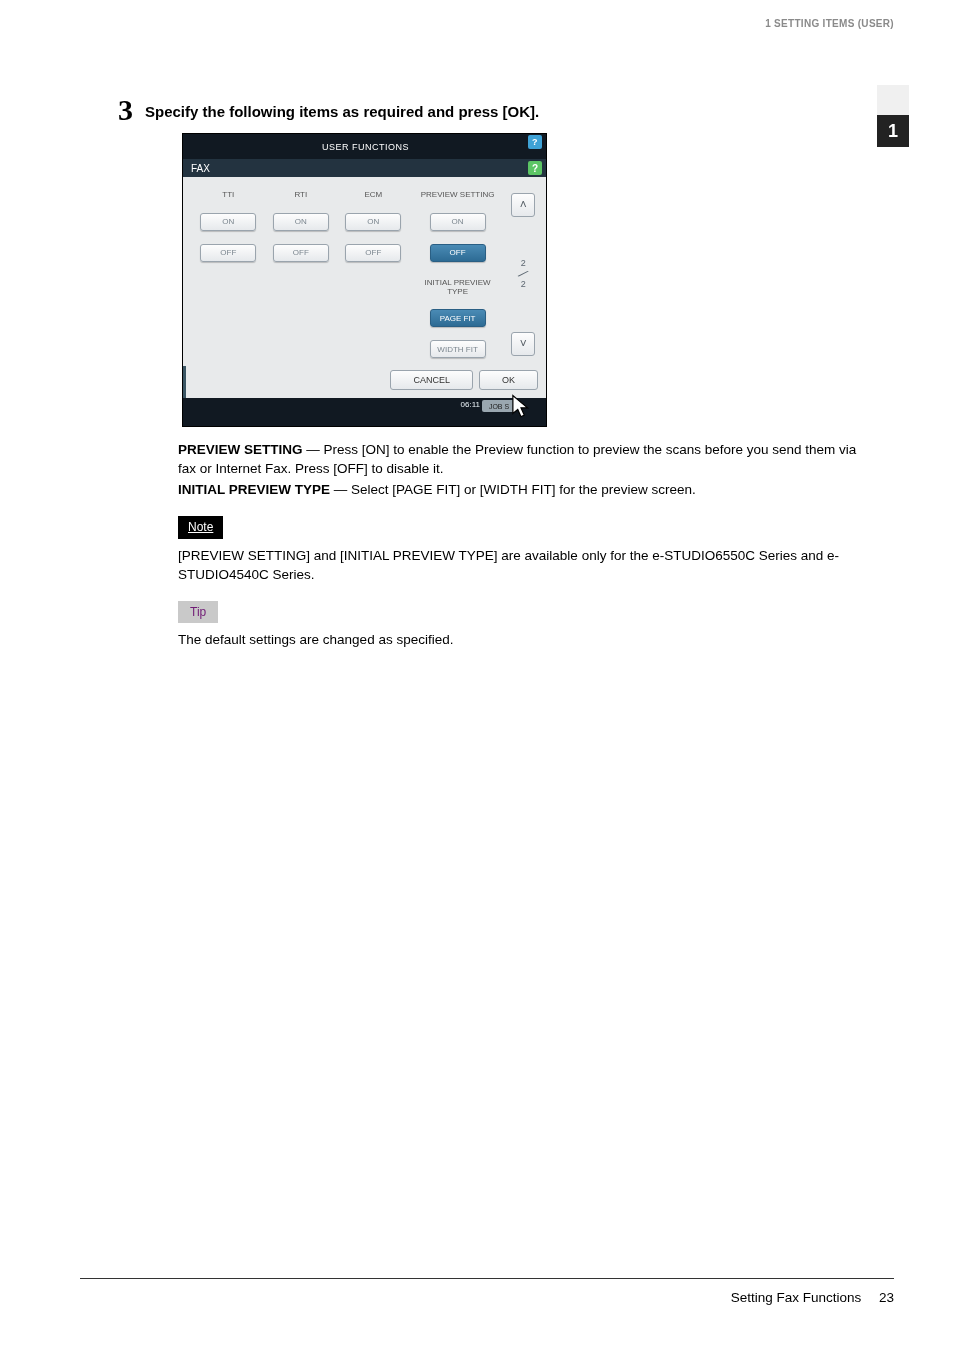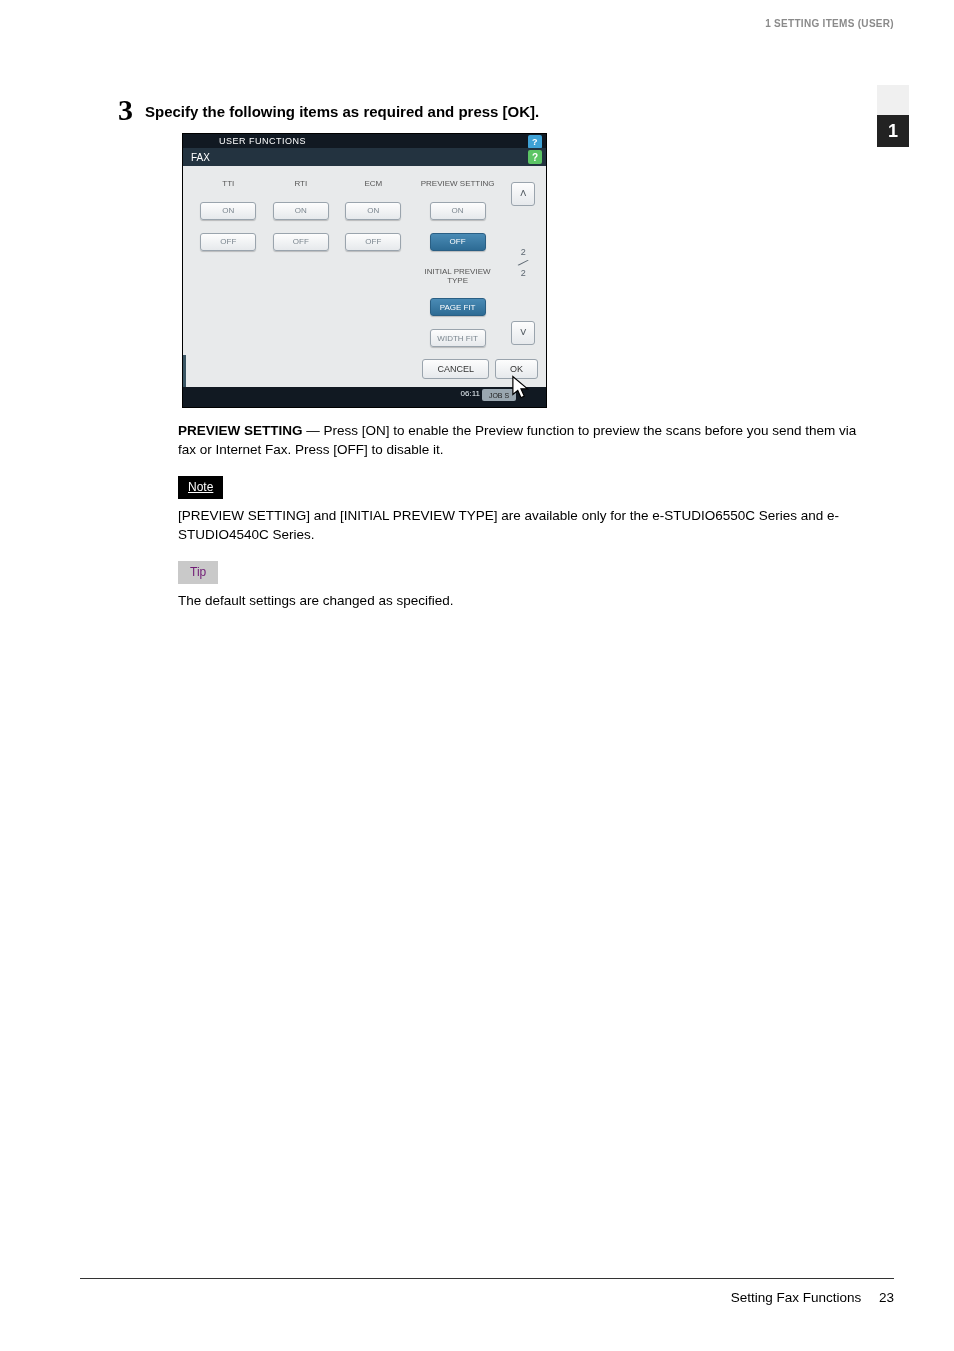--- a/index.html
+++ b/index.html
@@ -18,37 +18,37 @@
   .content { position: absolute; left: 118px; top: 95px; width: 750px; }
 
   .step-row { display: flex; align-items: flex-start; gap: 12px; margin-bottom: 8px; }
   .step-num { font-family: Georgia, 'Times New Roman', serif; font-size: 30px; font-weight: bold; line-height: 1; }
   .step-title { font-size: 15px; font-weight: bold; padding-top: 8px; }
 
   
   .illus-wrap { margin-left: 64px; margin-bottom: 14px; }
   .illus { width: 365px; border: 1px solid #000; background: linear-gradient(#2c3a47,#1b2530); position: relative; font-size: 9px; color: #333; }
   .illus .stripe-left { position: absolute; left: 0; top: 0; bottom: 0; width: 3px; background: #3b5664; }
-  .illus-top { height: 14px; background: #111922; color: #fff; font-size: 9px; padding-left: 36px; display: flex; align-items: center; position: relative; letter-spacing: 0.5px; }
+  .illus-top { height: 25px; background: #111922; color: #fff; font-size: 9px; padding-left: 2px; display: flex; align-items: center; position: relative; letter-spacing: 0.5px; justify-content: center; }
   .illus-top .q { position: absolute; right: 4px; top: 1px; width: 14px; height: 14px; background: #3fa2d6; border-radius: 2px; color: #fff; display: flex; align-items: center; justify-content: center; font-weight: bold; }
   .illus-fax { height: 18px; background: #233340; color: #fff; font-size: 10px; padding-left: 8px; display: flex; align-items: center; position: relative; }
   .illus-fax .q { position: absolute; right: 4px; top: 2px; width: 14px; height: 14px; background: #5cc565; border-radius: 2px; color: #fff; display: flex; align-items: center; justify-content: center; font-weight: bold; }
   .illus-body { background: #e8eaeb; padding: 14px 10px 8px 14px; display: flex; gap: 10px; position: relative; min-height: 168px; }
   .col { width: 64px; display: flex; flex-direction: column; align-items: center; gap: 13px; }
   .col-wide { width: 88px; }
   .col-label { font-size: 8px; color: #555; text-align: center; line-height: 1.1; }
   .lbtn { width: 56px; height: 18px; border: 1px solid #9aa4ad; border-radius: 3px; background: linear-gradient(#fdfdfd,#e6e9ec); color: #7b868f; font-size: 8px; display: flex; align-items: center; justify-content: center; box-shadow: 0 1px 1px rgba(0,0,0,.2); }
   .lbtn.sel { background: linear-gradient(#4a8bb5,#2d6b94); color: #fff; border-color: #2a5f84; }
   .scroll-col { width: 26px; display: flex; flex-direction: column; align-items: center; justify-content: space-between; padding: 2px 0; }
   .arrow-btn { width: 24px; height: 24px; border: 1px solid #9aa4ad; border-radius: 3px; background: linear-gradient(#fdfdfd,#e6e9ec); display: flex; align-items: center; justify-content: center; color: #596168; font-size: 12px; }
   .pagefrac { font-size: 9px; color: #5b6670; text-align: center; line-height: 1.1; }
   .pagefrac .slash { font-size: 12px; display: block; transform: rotate(20deg) scaleX(1.5); margin: -1px 0; }
   .illus-bottom { background: #e8eaeb; padding: 4px 8px 8px; display: flex; justify-content: flex-end; gap: 6px; }
-  .bbtn { height: 20px; padding: 0 14px; border: 1px solid #9aa4ad; border-radius: 3px; background: linear-gradient(#fdfdfd,#e6e9ec); font-size: 9px; display: flex; align-items: center; justify-content: center; color: #333; }
-  .status-bar { height: 20px; background: #111922; position: relative; text-align: center; }
+  .bbtn { height: 20px; padding: 0 22px; border: 1px solid #9aa4ad; border-radius: 3px; background: linear-gradient(#fdfdfd,#e6e9ec); font-size: 9px; display: flex; align-items: center; justify-content: center; color: #333; }
+  .status-bar { height: 28px; background: #111922; position: relative; text-align: center; }
   .status-bar .time { position: absolute; right: 66px; top: 2px; color: #eaf2f7; font-size: 8px; }
   .status-bar .job { position: absolute; right: 30px; top: 2px; width: 34px; height: 12px; background: #9aa7b0; border-radius: 2px; font-size: 7px; display: flex; align-items: center; justify-content: center; color: #222; }
   .cursor { position: absolute; right: 12px; bottom: 6px; width: 26px; height: 26px; }
   .cursor svg { width: 100%; height: 100%; }
 
   
   .body-text { margin-left: 60px; font-size: 13.5px; line-height: 1.4; }
   .body-text p { margin-bottom: 2px; }
   .body-text .bold { font-weight: bold; }
 
@@ -140,20 +140,23 @@
               <path d="M6 2 L6 24 L12 19 L16 28 L20 26 L16 17 L24 17 Z" fill="#fff" stroke="#000" stroke-width="1.5"></path>
             </svg>
         </div>
       </div>
     </div>
 
     <div class="body-text">
       <p>
         <span class="bold">PREVIEW SETTING</span><span> — Press [ON] to enable the Preview function to preview the scans before you send them via fax or Internet Fax. Press [OFF] to disable it.</span>
       </p>
+      <p>
+        <span class="bold">INITIAL PREVIEW TYPE</span><span> — Select [PAGE FIT] or [WIDTH FIT] for the preview screen.</span>
+      </p>
 
       <div class="note-label">Note</div>
       <p>[PREVIEW SETTING] and [INITIAL PREVIEW TYPE] are available only for the e-STUDIO6550C Series and e-STUDIO4540C Series.</p>
 
       <div class="tip-label">Tip</div>
       <p>The default settings are changed as specified.</p>
     </div>
   </div>
 
   <div class="footer-line"></div>

